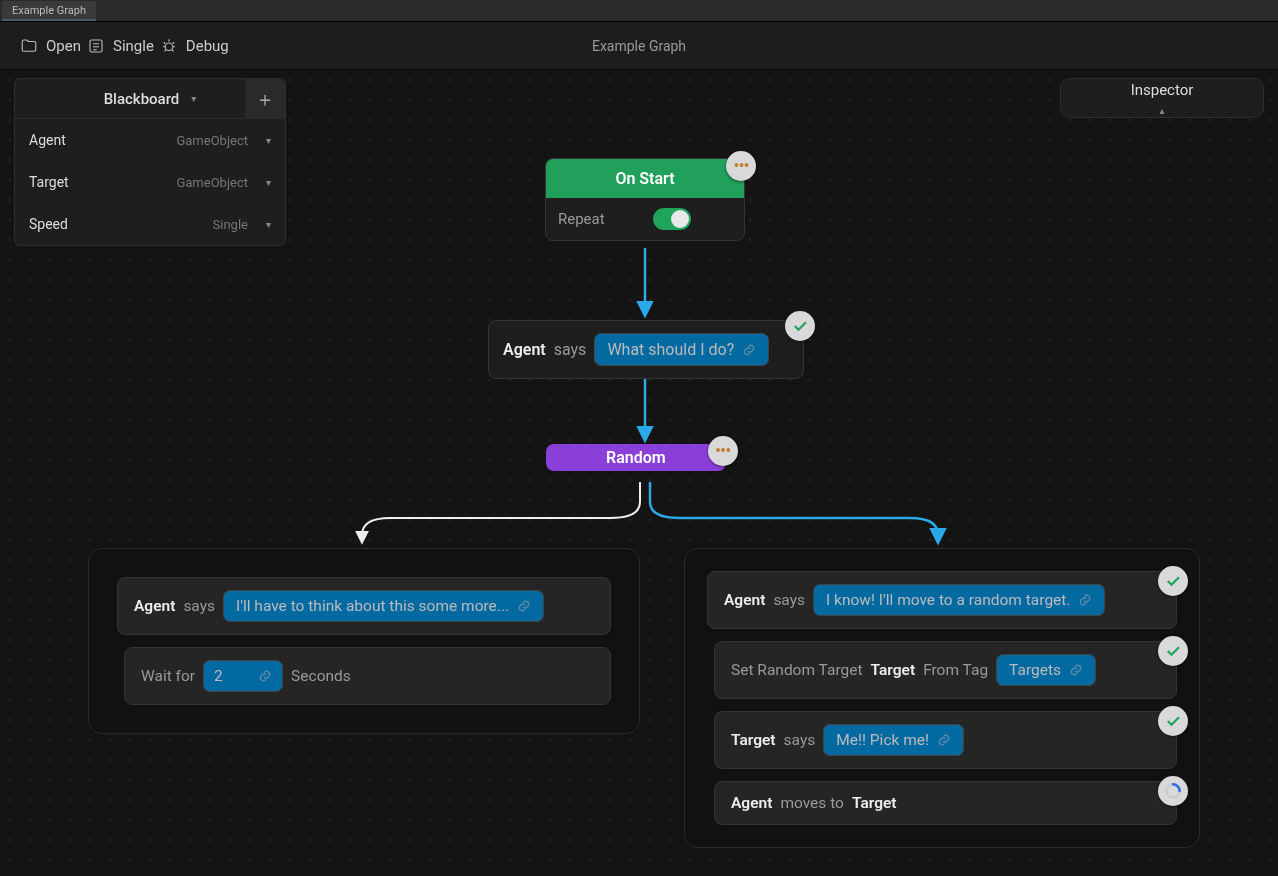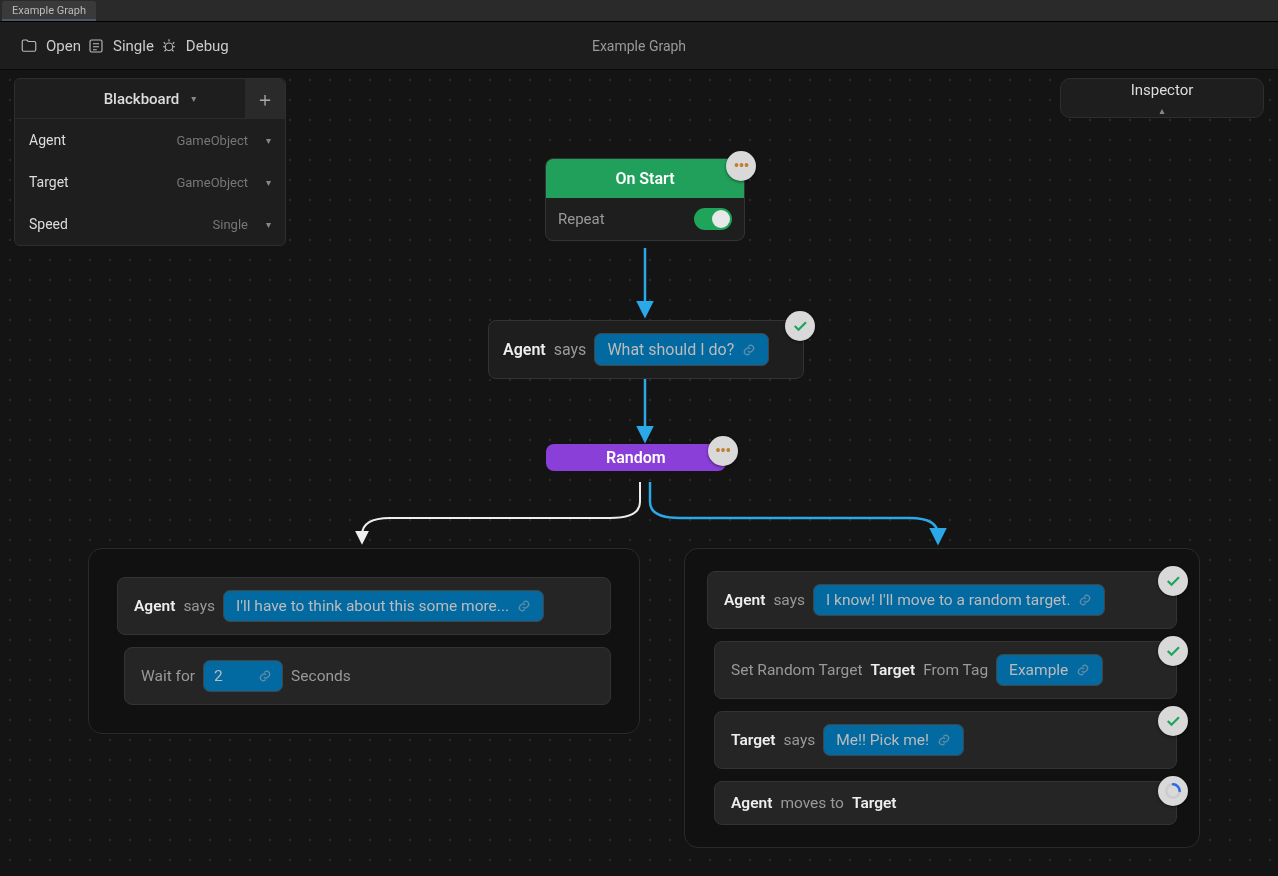--- a/index.html
+++ b/index.html
@@ -264,21 +264,21 @@
     </div>
   </div>
 
   <div class="inspector">
     <span>Inspector</span>
     <span class="chev">▴</span>
   </div>
 
   <div class="node" style="left:545px; top:88px; width:200px;">
     <div class="node-header-green">On Start</div>
-    <div class="node-row" style="justify-content:space-between;gap:48px;">
+    <div class="node-row" style="gap:48px;">
       <span class="muted">Repeat</span>
       <div class="toggle"></div>
     </div>
     <div class="badge dots" style="top:-8px; right:-12px;">•••</div>
   </div>
 
   <div class="node" style="left:488px; top:250px; width:316px; padding:12px 14px;">
     <div style="display:flex; align-items:center; gap:8px;">
       <span class="strong">Agent</span>
       <span class="muted">says</span>
@@ -342,21 +342,21 @@
           <svg viewBox="0 0 24 24">
             <path d="M5 12l5 5L20 7"></path>
           </svg>
         </div>
     </div>
     <div class="row">
       <span class="muted">Set Random Target</span>
       <span class="strong">Target</span>
       <span class="muted">From Tag</span>
       <span class="pill">
-        <span>Example</span>
+        <span>Targets</span>
         <svg class="link-icon" width="14" height="14" viewBox="0 0 24 24" fill="none" stroke="#aaa" stroke-width="2">
             <path d="M10 14a5 5 0 0 0 7 0l2-2a5 5 0 0 0-7-7l-1 1"></path>
             <path d="M14 10a5 5 0 0 0-7 0l-2 2a5 5 0 0 0 7 7l1-1"></path>
           </svg>
       </span>
       <div class="badge check" style="top:-6px; right:-12px;">
           <svg viewBox="0 0 24 24">
             <path d="M5 12l5 5L20 7"></path>
           </svg>
         </div>

